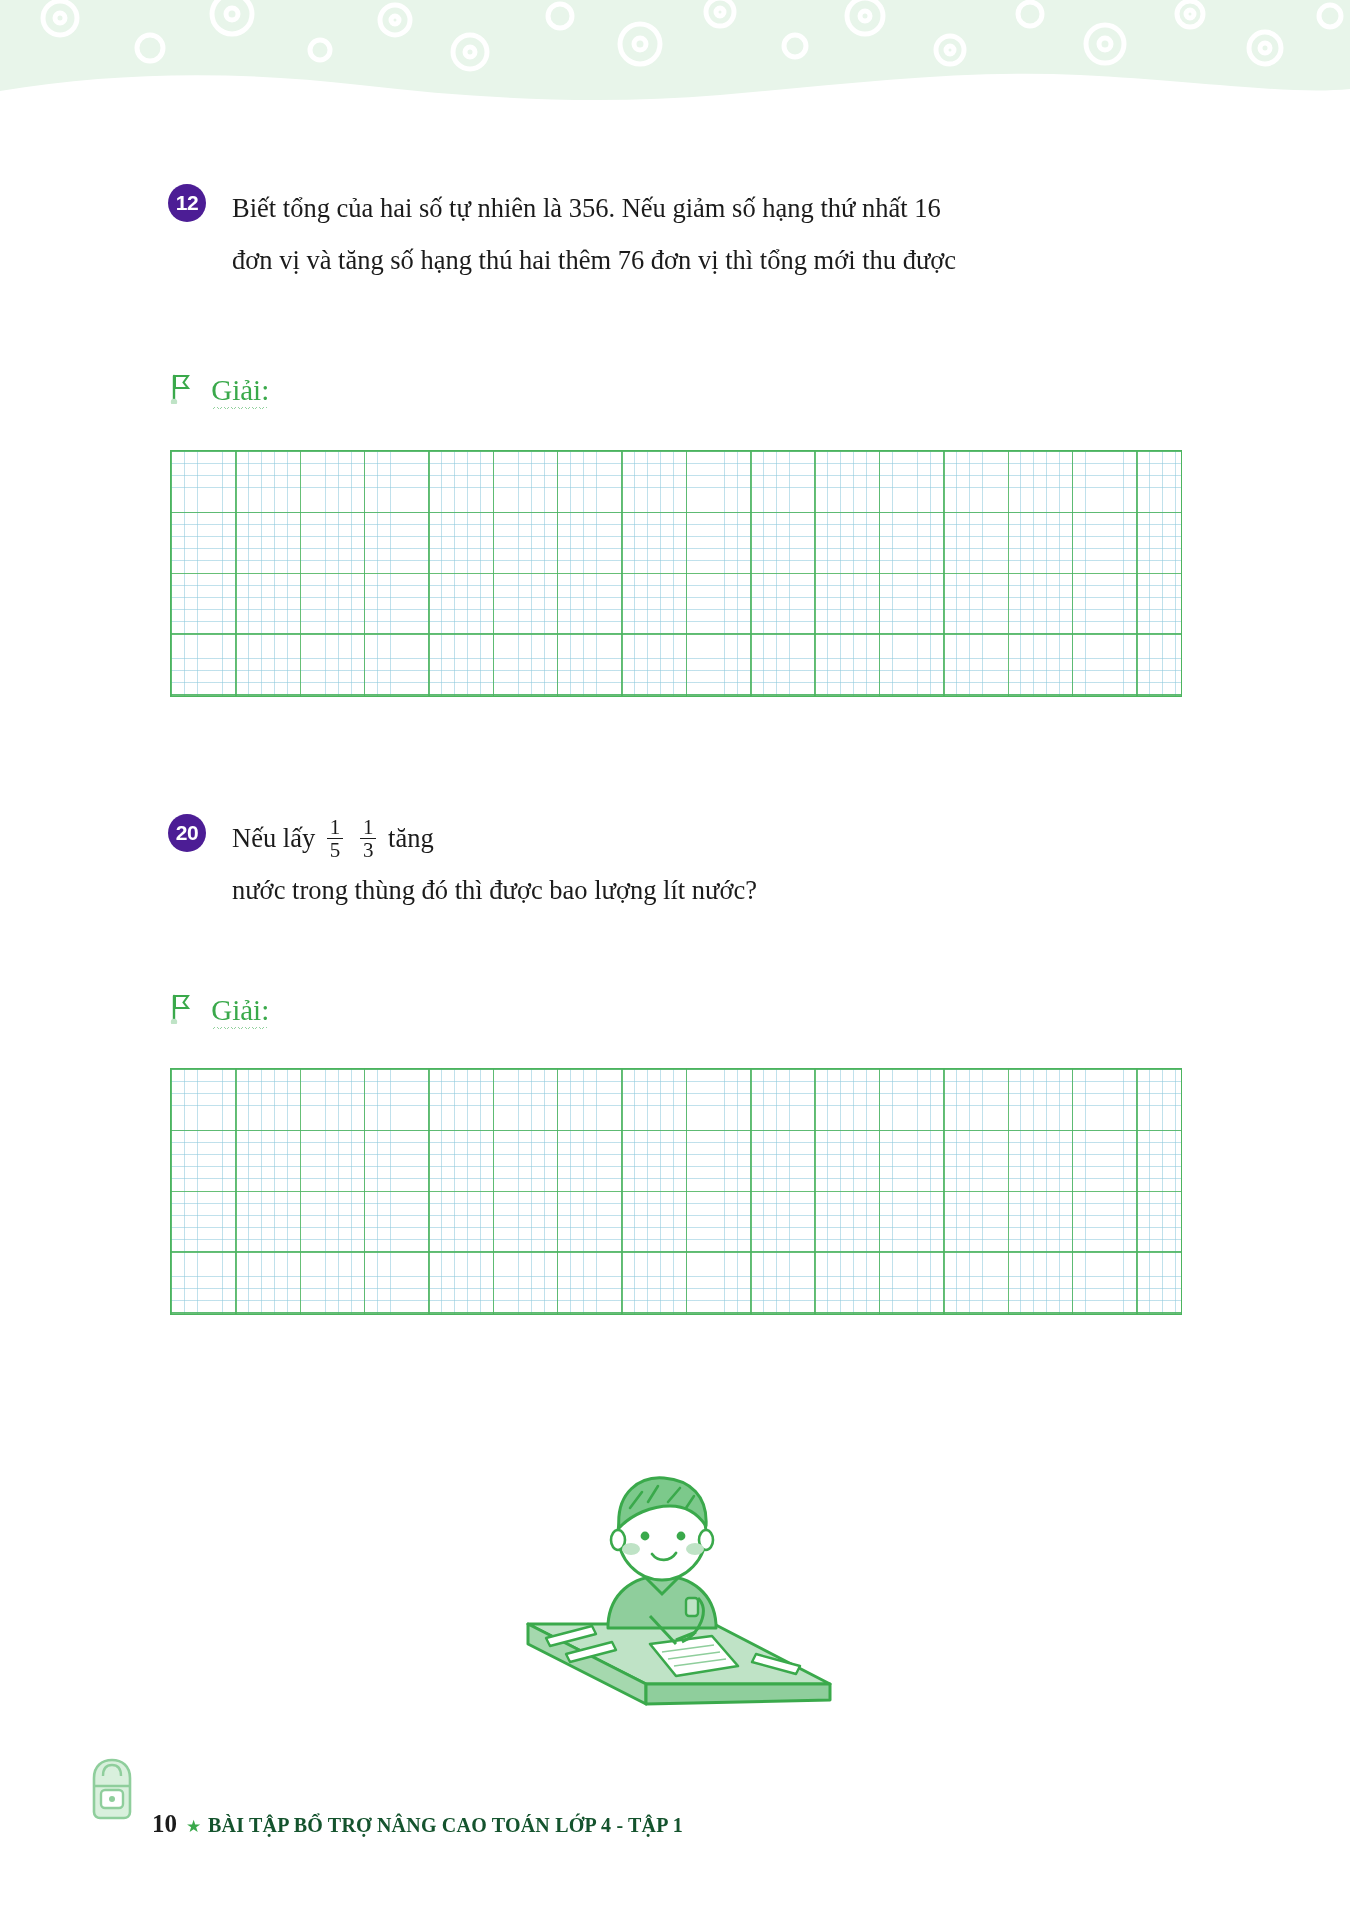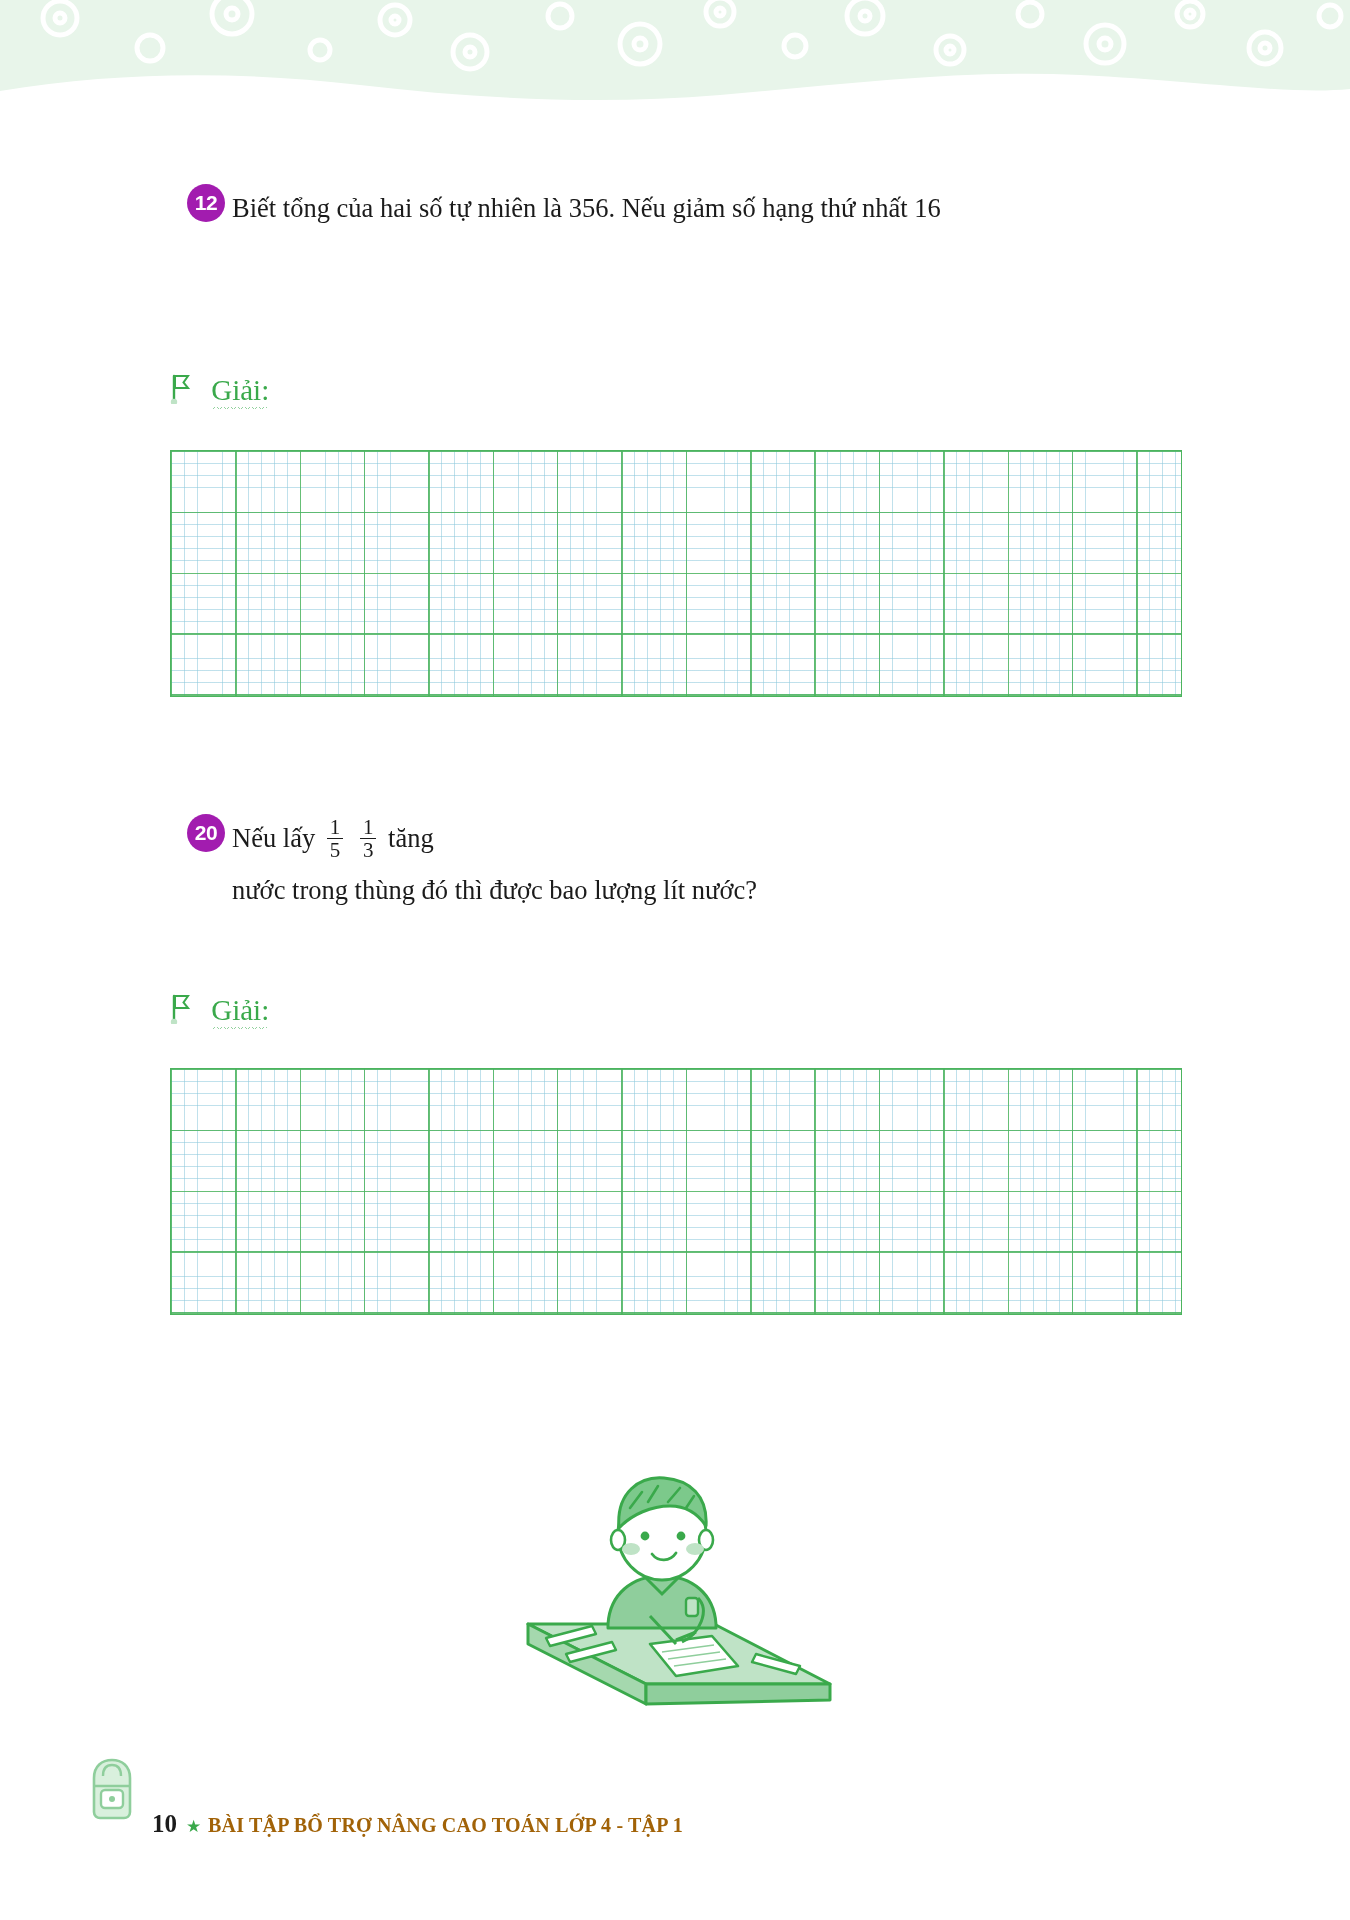--- a/index.html
+++ b/index.html
@@ -54,29 +54,28 @@
   #ex12 { top: 182px; }
   #ex13 { top: 812px; }
 
   .num-badge {
     position: absolute;
     left: 0;
     top: 2px;
     width: 38px;
     height: 38px;
     border-radius: 50%;
-    background: #a21caf;
+    background: #4c1d95;
     color: #ffffff;
     font-family: "Liberation Sans", sans-serif;
     font-weight: bold;
     font-size: 21px;
     line-height: 38px;
     text-align: center;
     letter-spacing: -0.5px;
-    margin-left: 19px;
   }
 
   .q-text {
     margin-left: 64px;
     font-size: 26.5px;
     line-height: 52px;
     color: #1b1b1b;
     text-align: left;
   }
   .q-text .ind {
@@ -187,21 +186,21 @@
     font-size: 17px;
   }
   .footer .footer-text {
     position: absolute;
     left: 208px;
     top: 16px;
     font-family: "Liberation Serif", serif;
     font-weight: bold;
     font-size: 20px;
     letter-spacing: 0.2px;
-    color: #a16207;
+    color: #14532d;
     text-align: center;
   }
 </style>
 </head>
 <body>
 
 <div class="page">
 
   <div class="top-band">
     <svg class="bubbles" viewBox="0 0 1350 80" preserveAspectRatio="none">
@@ -238,20 +237,21 @@
     </svg>
     <svg class="wave" viewBox="0 0 1350 42" preserveAspectRatio="none">
       <path d="M0,26 C120,6 240,6 360,20 C480,34 600,40 720,30 C840,20 960,4 1080,10 C1200,16 1290,30 1350,24 L1350,42 L0,42 Z" fill="#ffffff"></path>
     </svg>
   </div>
 
   <div class="exercise" id="ex12">
     <div class="num-badge">12</div>
     <div class="q-text">
       <span class="ind">Biết tổng của hai số tự nhiên là 356. Nếu giảm số hạng thứ nhất 16</span>
+      <span class="ind">đơn vị và tăng số hạng thú hai thêm 76 đơn vị thì tổng mới thu được</span>
     </div>
   </div>
 
   <div class="giai" id="giai12">
     <span class="flag-icon">
       <svg width="26" height="32" viewBox="0 0 26 32">
         <line x1="6" y1="4" x2="6" y2="30" stroke="#3aa94b" stroke-width="2.4" stroke-linecap="round"></line>
         <circle cx="6" cy="30" r="3.2" fill="#bfe3c6"></circle>
         <path d="M7,4 L20,4 L15.5,10.5 L20,16 L7,16 Z" fill="none" stroke="#3aa94b" stroke-width="2"></path>
       </svg>

